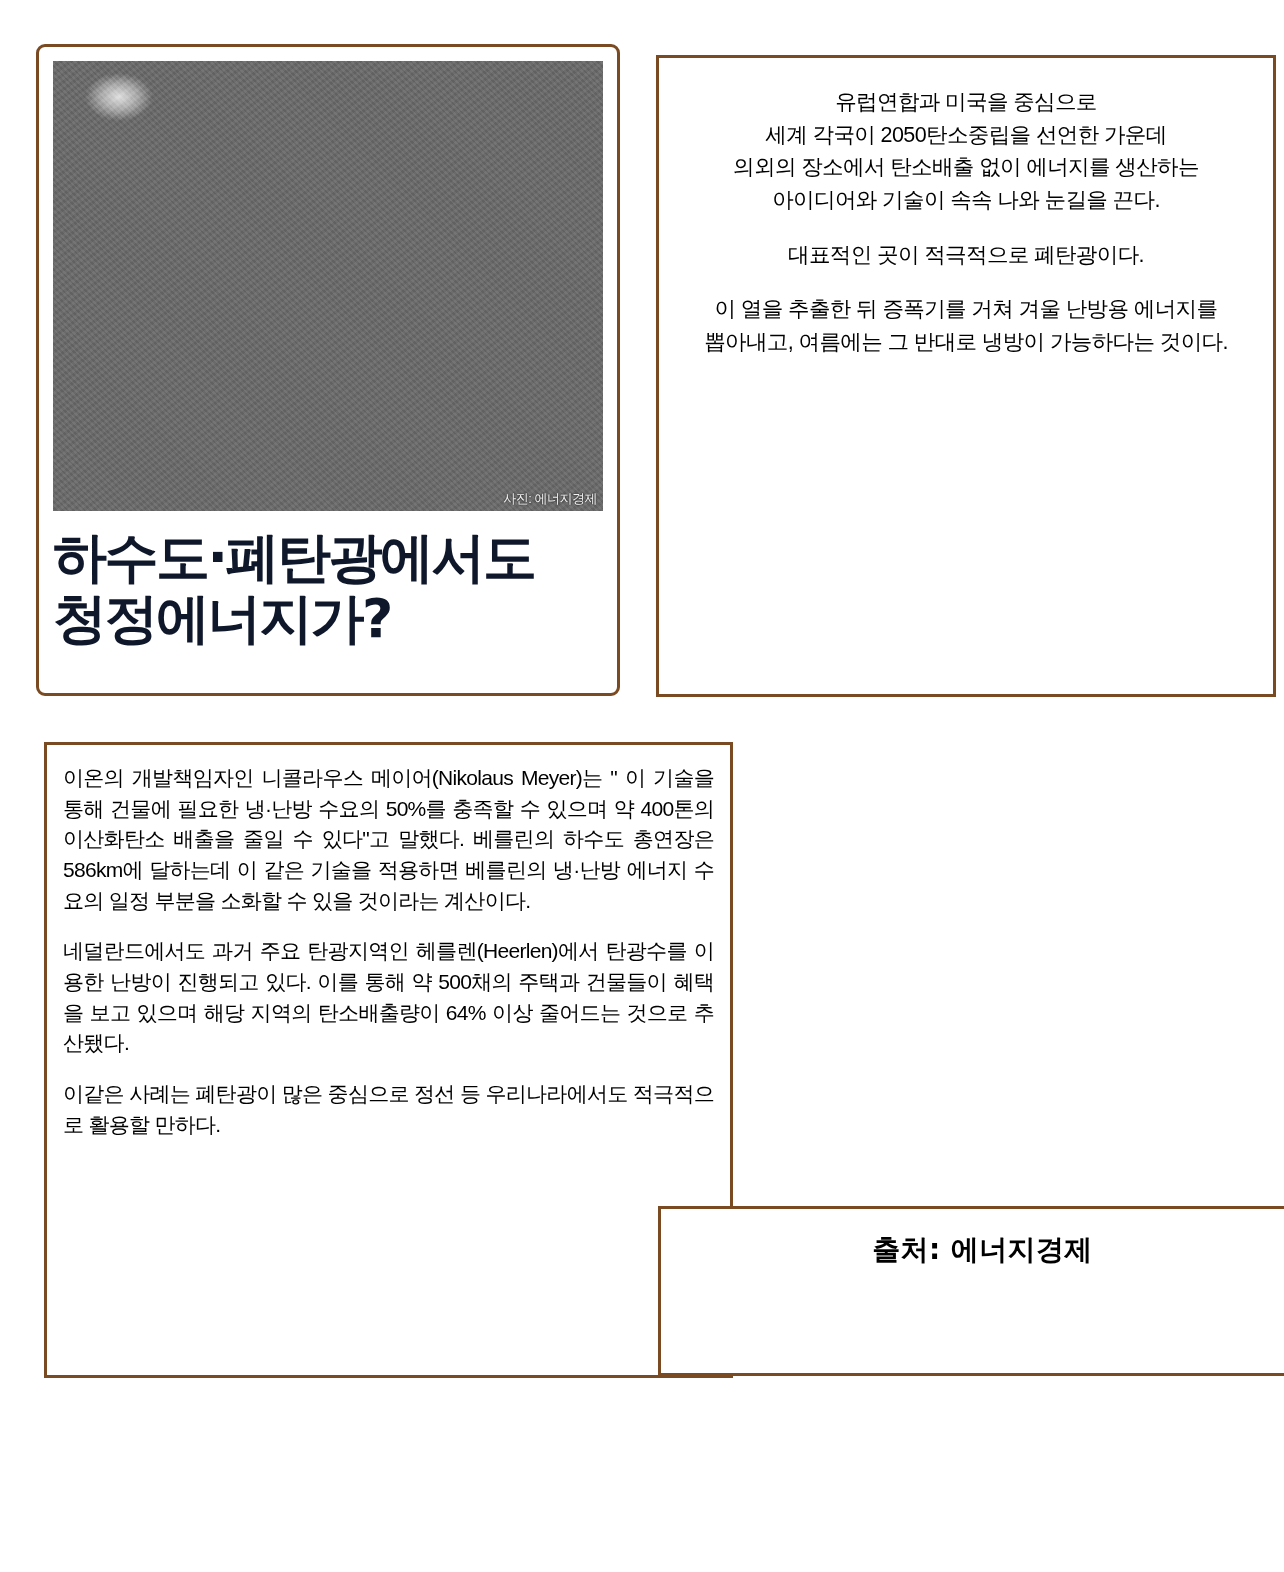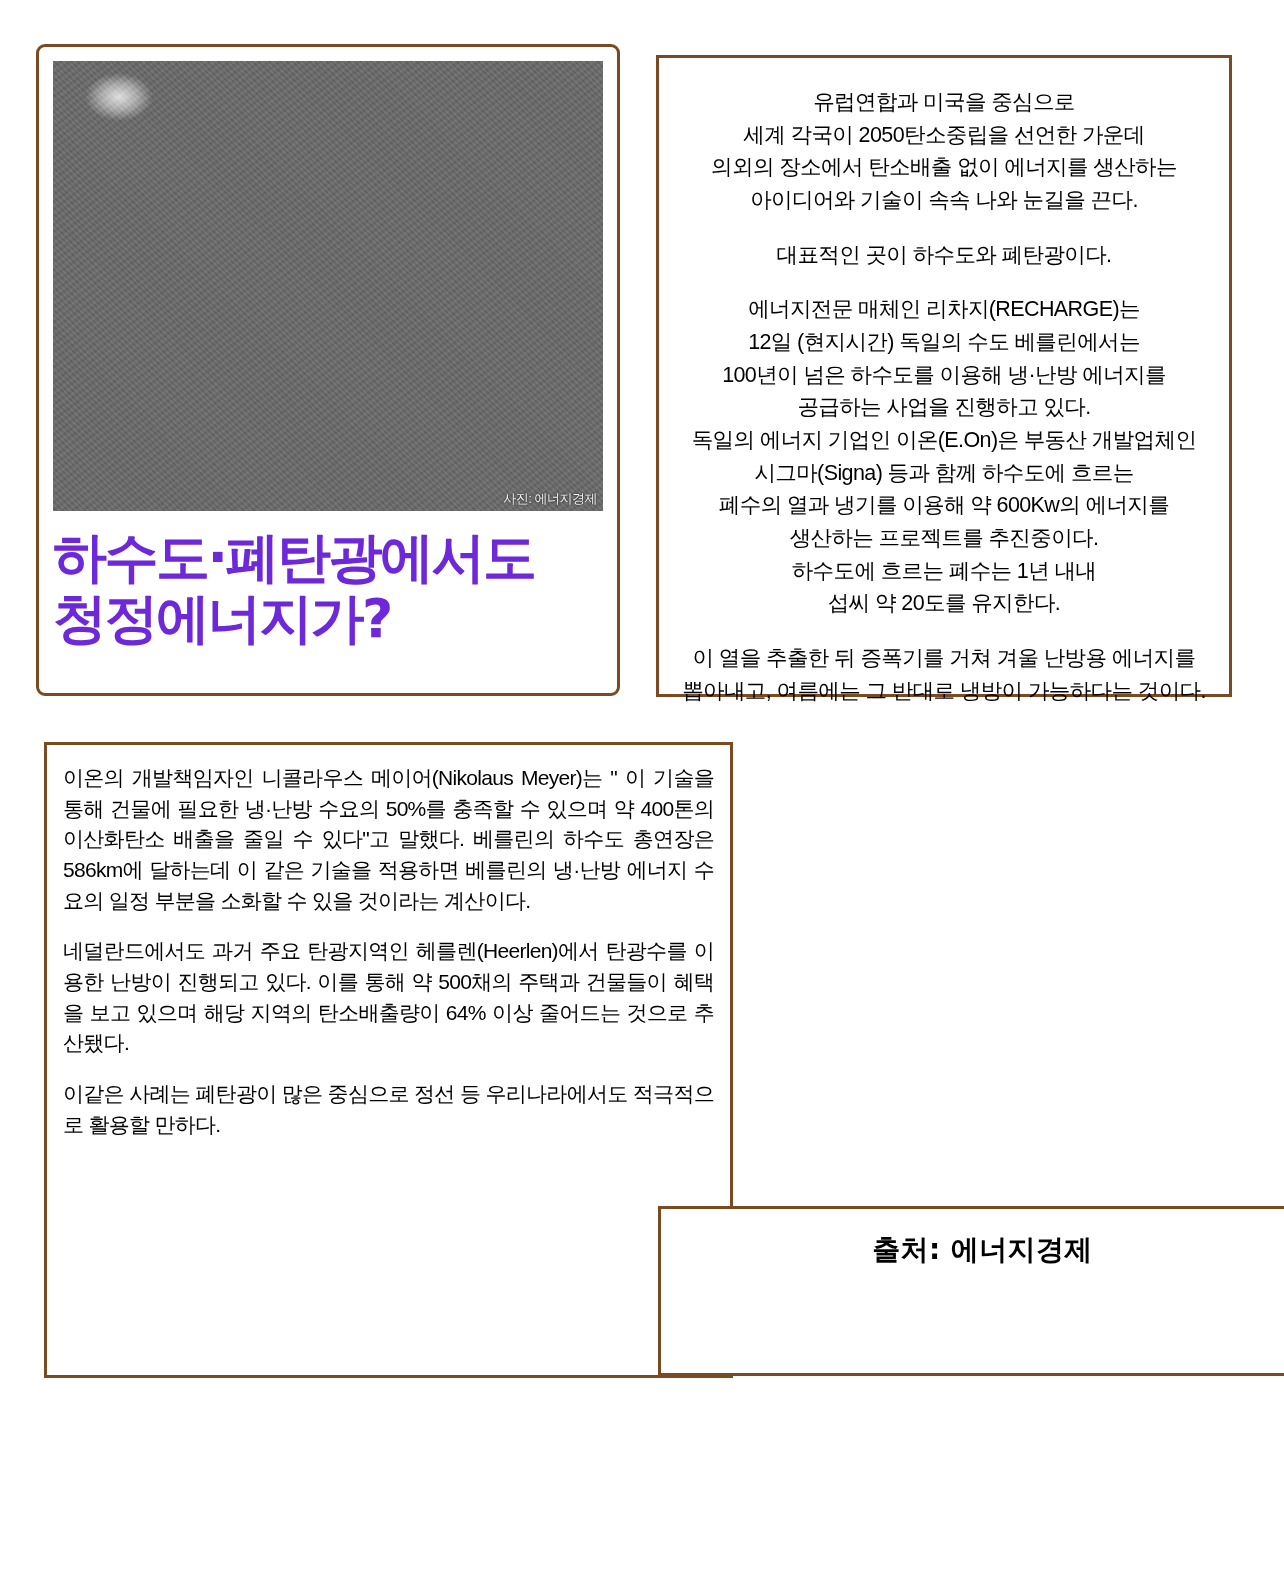--- a/index.html
+++ b/index.html
@@ -87,30 +87,30 @@
     color: #f2f2f2;
     text-shadow: 0 0 2px #000;
     letter-spacing: -0.5px;
   }
   .headline {
     margin-top: 16px;
     font-size: 54px;
     line-height: 1.13;
     font-weight: bold;
     letter-spacing: -2.5px;
-    color: #6d28d9;
+    color: #0f172a;
     font-family: "DejaVu Sans", sans-serif;
   }
   .headline span { display: block; }
 
   
   #lead-panel {
     left: 656px;
     top: 55px;
-    width: 576px;
+    width: 620px;
     height: 642px;
     padding: 28px 20px;
     text-align: center;
   }
   #lead-panel p {
     margin: 0;
     font-size: 21.5px;
     line-height: 1.52;
     letter-spacing: -0.6px;
   }
@@ -171,31 +171,21 @@
     <span>하수도·폐탄광에서도</span>
     <span>청정에너지가?</span>
   </div>
 </div>
 
 <div class="panel" id="lead-panel">
   <p style="white-space: pre-line;">유럽연합과 미국을 중심으로
 세계 각국이 2050탄소중립을 선언한 가운데
 의외의 장소에서 탄소배출 없이 에너지를 생산하는
 아이디어와 기술이 속속 나와 눈길을 끈다.</p>
-  <p style="white-space: pre-line;">대표적인 곳이 하수도와 폐탄광이다.</p>
-  <p style="white-space: pre-line;">에너지전문 매체인 리차지(RECHARGE)는
-12일 (현지시간) 독일의 수도 베를린에서는
-100년이 넘은 하수도를 이용해 냉·난방 에너지를
-공급하는 사업을 진행하고 있다.
-독일의 에너지 기업인 이온(E.On)은 부동산 개발업체인
-시그마(Signa) 등과 함께 하수도에 흐르는
-폐수의 열과 냉기를 이용해 약 600Kw의 에너지를
-생산하는 프로젝트를 추진중이다.
-하수도에 흐르는 폐수는 1년 내내
-섭씨 약 20도를 유지한다.</p>
+  <p style="white-space: pre-line;">대표적인 곳이 적극적으로 폐탄광이다.</p>
   <p style="white-space: pre-line;">이 열을 추출한 뒤 증폭기를 거쳐 겨울 난방용 에너지를
 뽑아내고, 여름에는 그 반대로 냉방이 가능하다는 것이다.</p>
 </div>
 
 <div class="panel" id="body-panel">
   <p>이온의 개발책임자인 니콜라우스 메이어(Nikolaus Meyer)는 " 이 기술을 통해 건물에 필요한 냉·난방 수요의 50%를 충족할 수 있으며 약 400톤의 이산화탄소 배출을 줄일 수 있다"고 말했다. 베를린의 하수도 총연장은 586km에 달하는데 이 같은 기술을 적용하면 베를린의 냉·난방 에너지 수요의 일정 부분을 소화할 수 있을 것이라는 계산이다.</p>
   <p>네덜란드에서도 과거 주요 탄광지역인 헤를렌(Heerlen)에서 탄광수를 이용한 난방이 진행되고 있다. 이를 통해 약 500채의 주택과 건물들이 혜택을 보고 있으며 해당 지역의 탄소배출량이 64% 이상 줄어드는 것으로 추산됐다.</p>
   <p>이같은 사례는 폐탄광이 많은 중심으로 정선 등 우리나라에서도 적극적으로 활용할 만하다.</p>
 </div>
 

